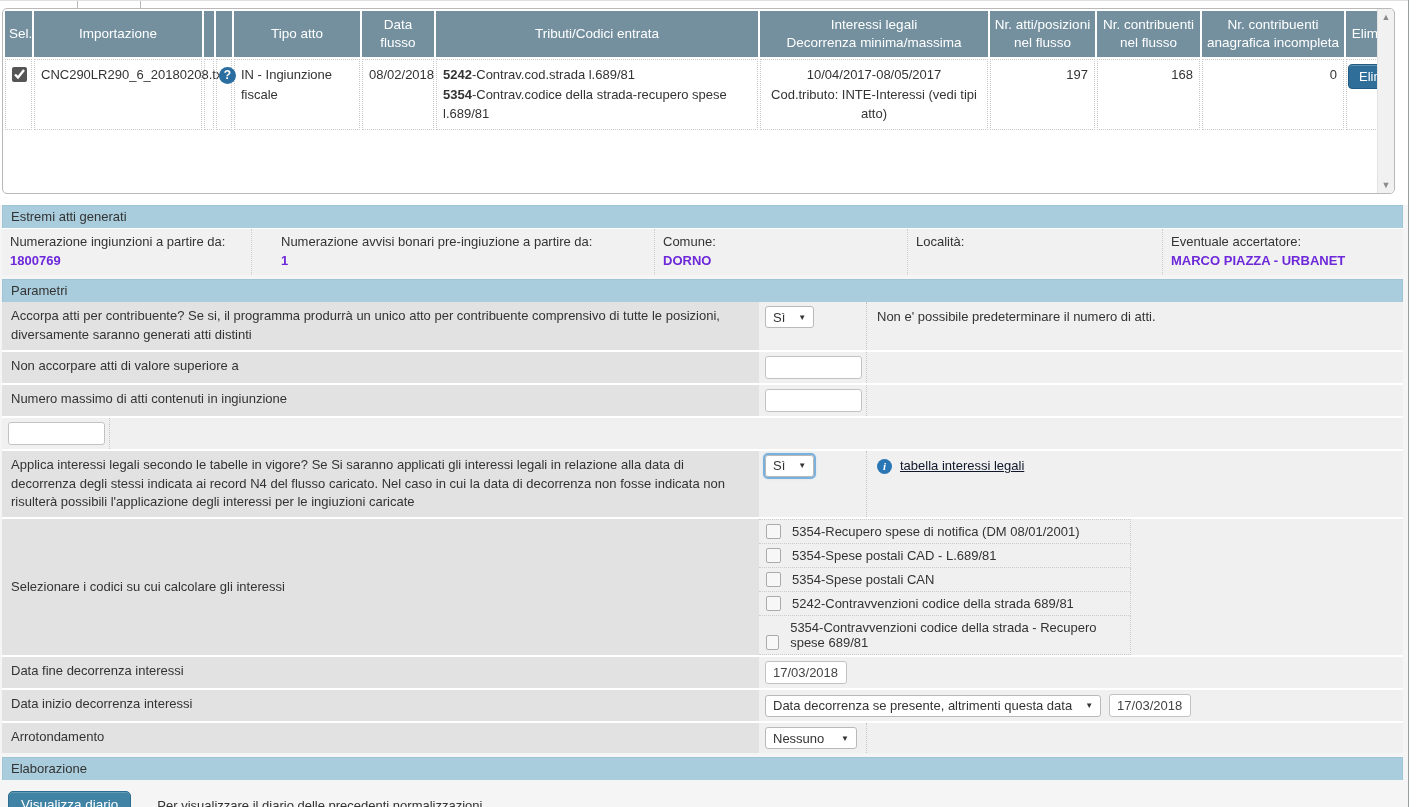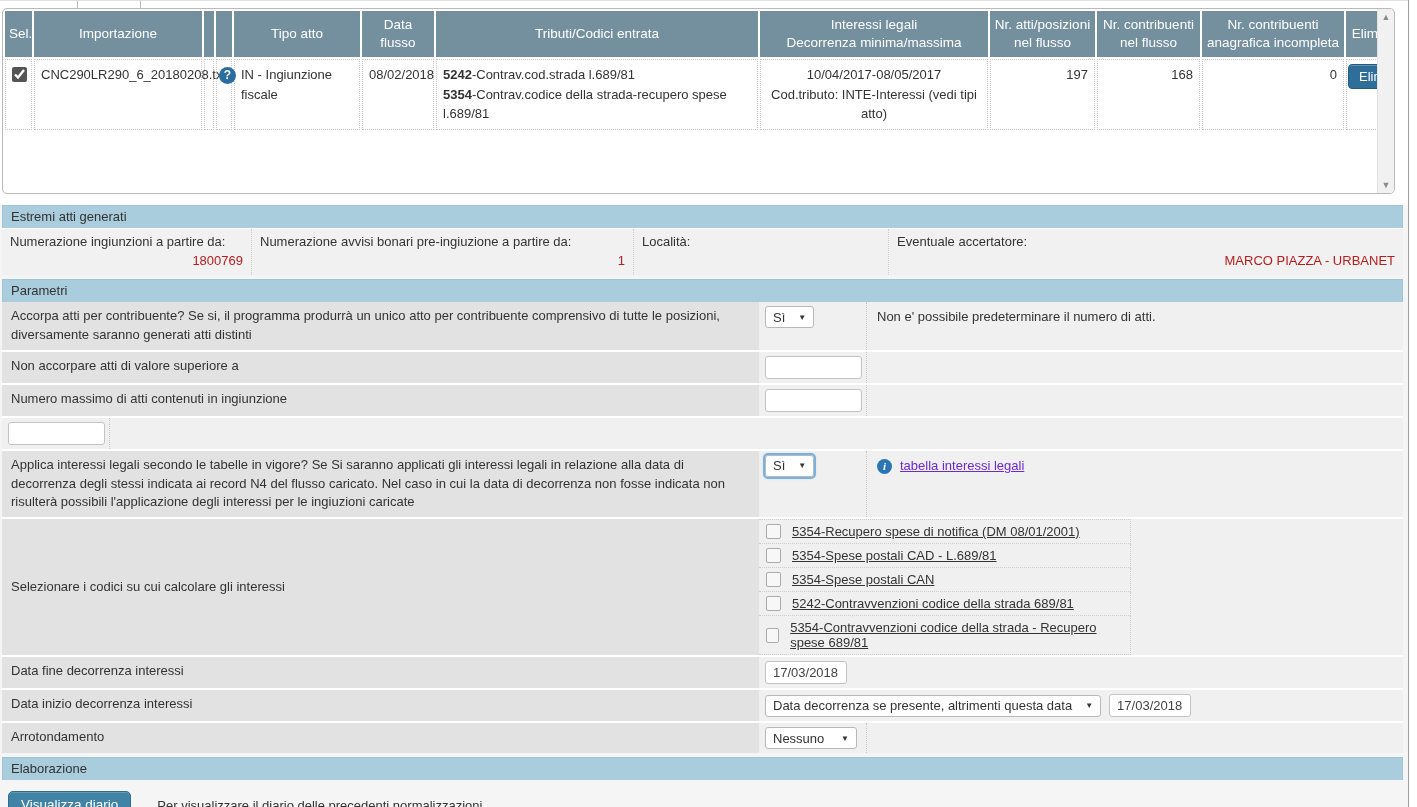--- a/index.html
+++ b/index.html
@@ -67,22 +67,22 @@
   .gap4 { height:4px; }
 
   
   .estremi-fields {
     margin:0 14px 0 2px; background:#f1f1f1; display:flex;
     border-top:1px solid #fff;
   }
   .efield { padding:5px 8px 7px; border-right:1px dotted #ccc; }
   .efield:last-child { border-right:none; }
   .efield .elabel { color:#333; margin-bottom:4px; }
-  .efield .evalue { font-weight:400; color:#b91c1c; min-height:15px;text-align:right; }
-  .ef1 { width:250px; } .ef2 { width:382px; } .ef3 { width:253px; } .ef4 { width:255px; } .ef5 { flex:1; }
+  .efield .evalue { font-weight:700; color:#6d28d9; min-height:15px; }
+  .ef1 { width:250px; } .ef2 { width:382px;margin-left:21px; } .ef3 { width:253px; } .ef4 { width:255px; } .ef5 { flex:1; }
 
   
   .params { margin:0 14px 0 2px; background:#fff; }
   .prow { display:flex; align-items:stretch; }
   .prow + .prow { margin-top:2px; }
   .plabel {
     width:757px; flex:0 0 757px; background:#e2e2e2; padding:5px 9px; line-height:1.45;
   }
   .pcontent { flex:1; background:#f0f0f0; display:flex; align-items:flex-start; }
   .pctrl { width:107px; flex:0 0 107px; padding:4px 6px; }
@@ -100,26 +100,26 @@
     background:#fff; border:1px solid #c3c3c3; border-radius:3px; height:23px;
     padding:10px 7px; font:inherit; color:#444; width:97px;
   }
   .tin.date { width:82px; }
   .iicon {
     display:inline-block; width:15px; height:15px; border-radius:50%;
     background:#2a76b5; color:#fff; font-weight:700; font-size:11px;
     font-family:"Liberation Serif", serif; font-style:italic;
     text-align:center; line-height:15px; flex:0 0 15px; margin-top:1px;
   }
-  a.plink { color:#6d28d9; text-decoration:underline; cursor:pointer; }
+  a.plink { color:#0f172a; text-decoration:underline; cursor:pointer; }
 
   .cbx-list { width:372px; flex:0 0 372px; }
   .cbx-row {
-    display:flex; align-items:center; gap:11px; padding:4px 7px;
-    border-bottom:1px dotted #ccc; border-right:1px dotted #ccc;text-decoration:underline;
+    display:flex; align-items:flex-end; gap:11px; padding:4px 7px;
+    border-bottom:1px dotted #ccc; border-right:1px dotted #ccc;
   }
   .cbx-row:first-child { border-top:1px dotted #ccc; }
   .cbx {
     width:15px; height:15px; background:#f7f7f7; border:1px solid #ababab;
     border-radius:2px; appearance:none; -webkit-appearance:none; cursor:pointer; margin:0;
   }
 
   
   .actions { margin:0 14px 0 2px; padding-top:6px; }
   .act-row { display:flex; align-items:flex-start; padding:5px 0 9px; }
@@ -214,20 +214,24 @@
 <div class="secbar">Estremi atti generati</div>
 <div class="estremi-fields">
   <div class="efield ef1">
     <div class="elabel">Numerazione ingiunzioni a partire da:</div>
     <div class="evalue">1800769</div>
   </div>
   <div class="efield ef2">
     <div class="elabel">Numerazione avvisi bonari pre-ingiuzione a partire da:</div>
     <div class="evalue">1</div>
   </div>
+  <div class="efield ef3">
+    <div class="elabel">Comune:</div>
+    <div class="evalue">DORNO</div>
+  </div>
   <div class="efield ef4">
     <div class="elabel">Località:</div>
     <div class="evalue"></div>
   </div>
   <div class="efield ef5">
     <div class="elabel">Eventuale accertatore:</div>
     <div class="evalue">MARCO PIAZZA - URBANET</div>
   </div>
 </div>
 

